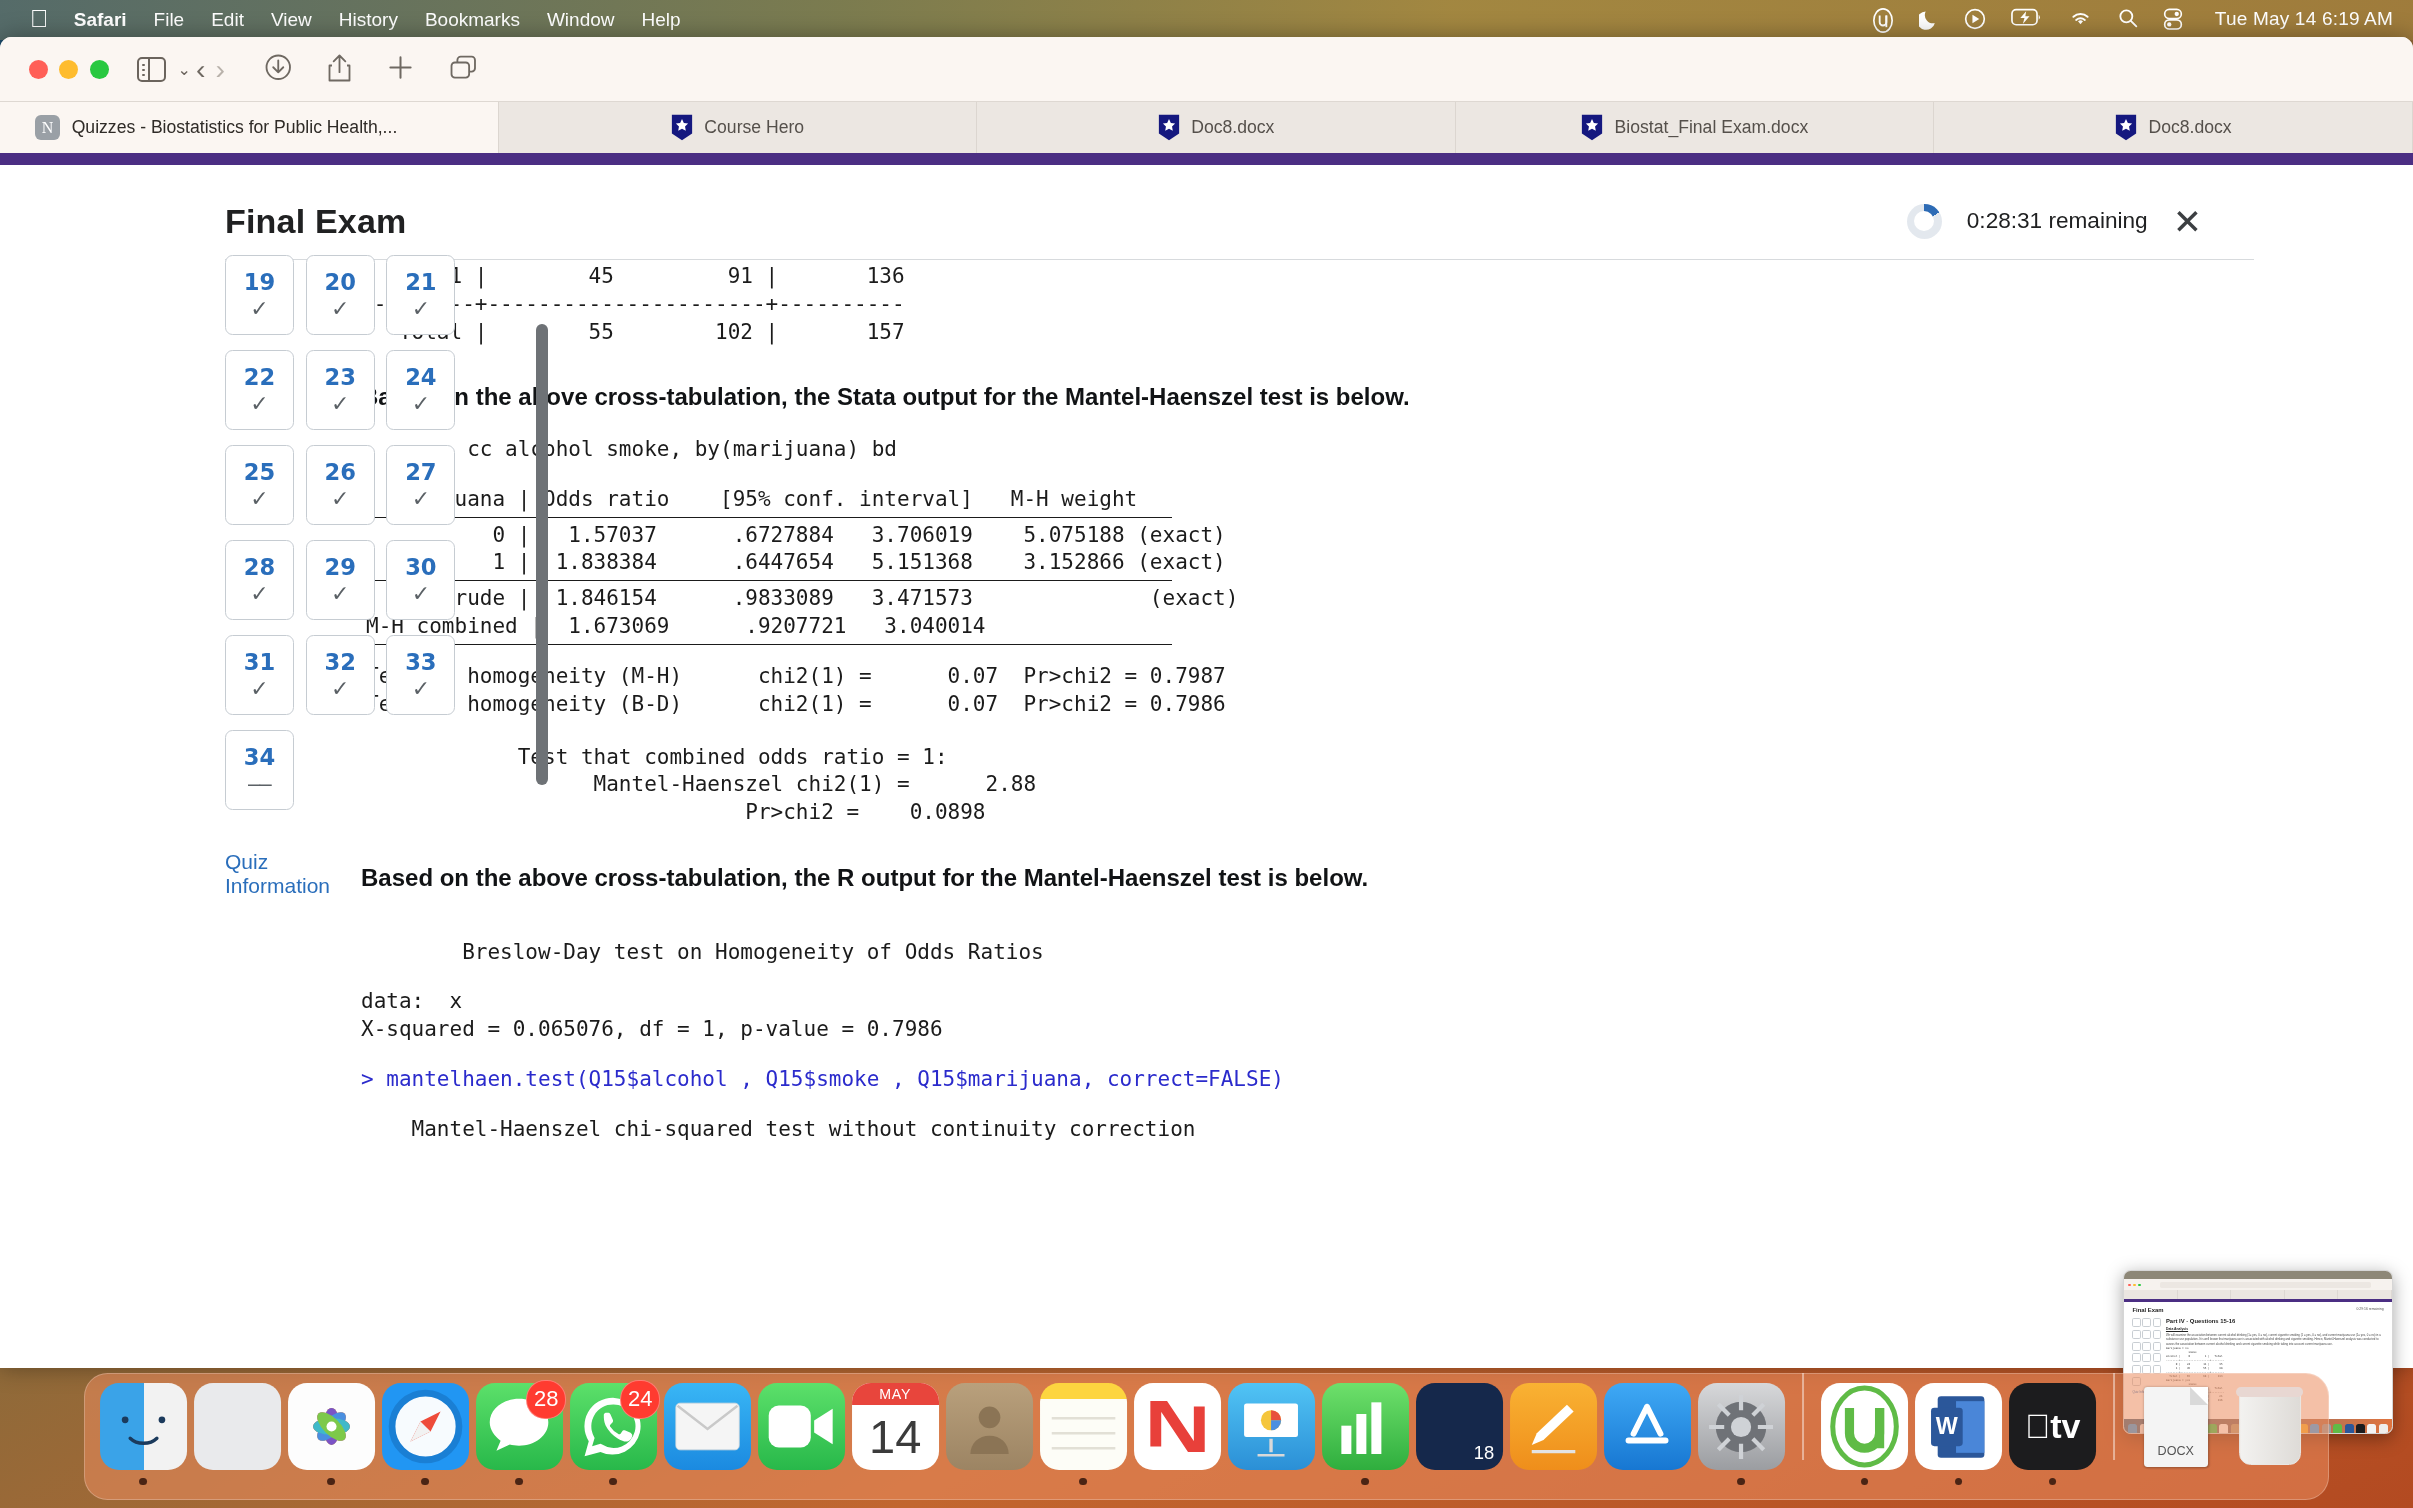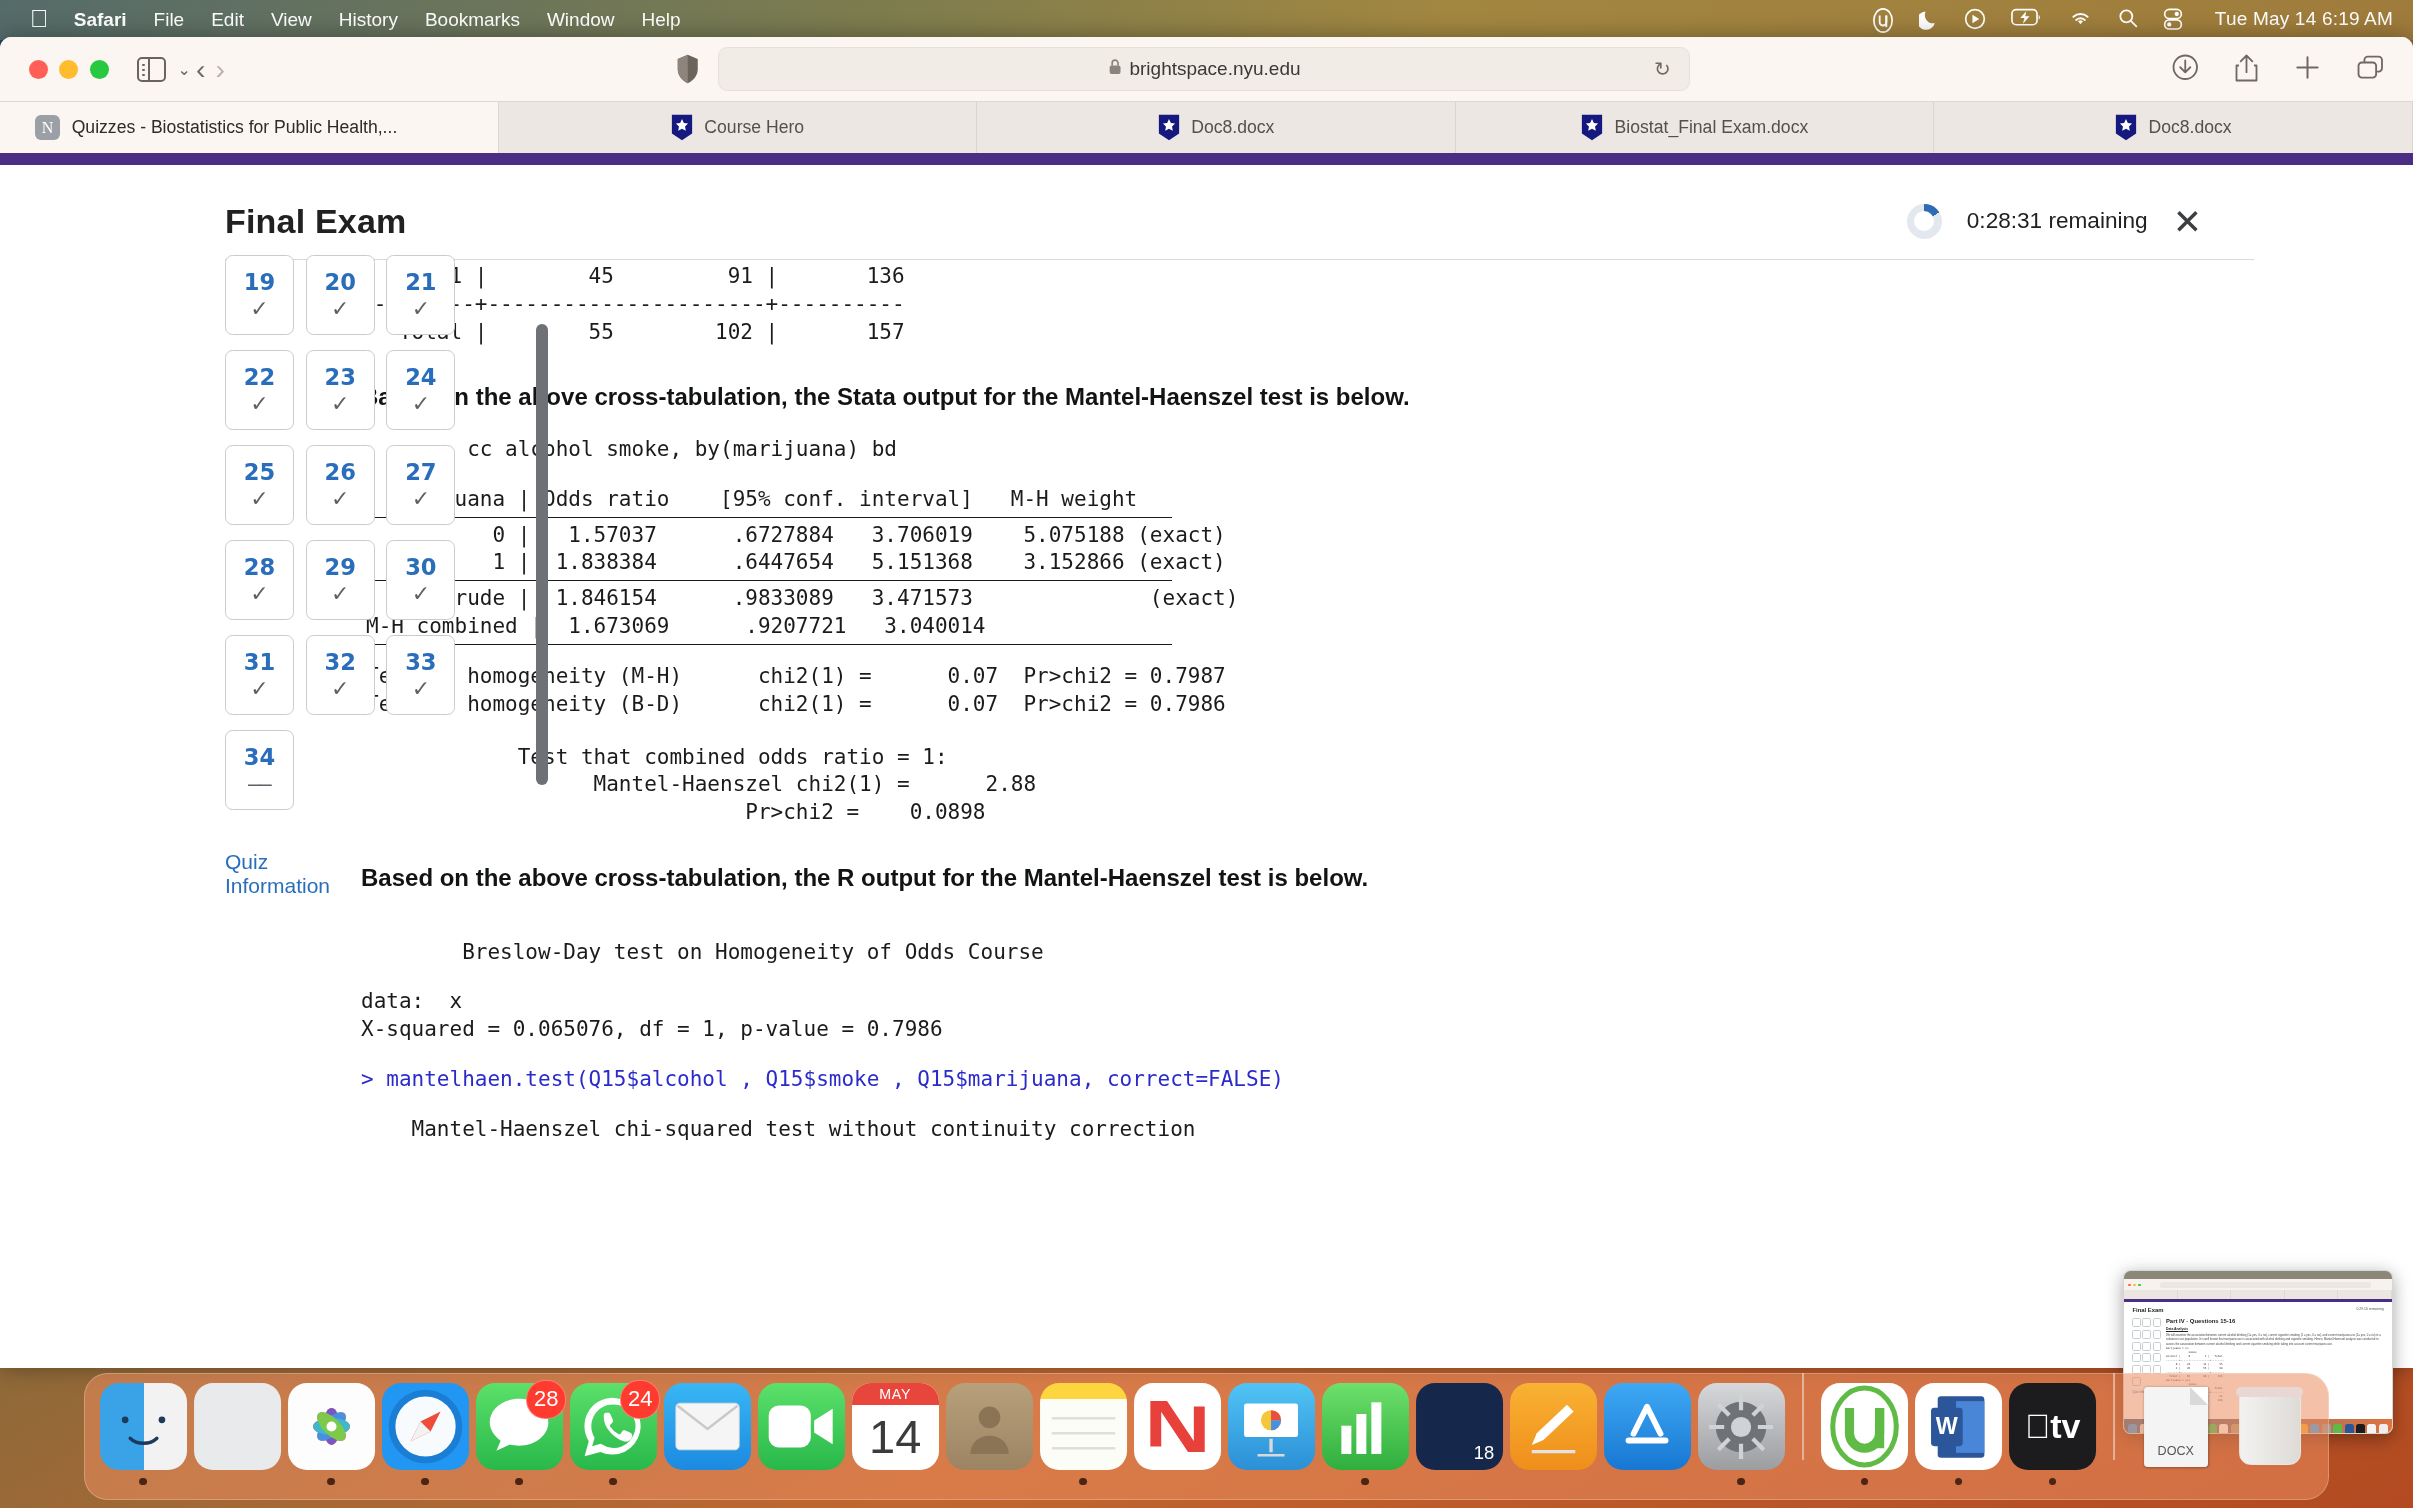--- a/index.html
+++ b/index.html
@@ -285,38 +285,20 @@
     <div class="traffic">
       <span class="tl r"></span>
       <span class="tl y"></span>
       <span class="tl g"></span>
     </div>
     <span class="sidebar-btn"></span>
     <span class="chev-sm">⌄</span>
     <span class="navarrow">‹</span>
     <span class="navarrow dim">›</span>
 
-    <div id="addressbar-wrap">
-      <span class="shield">
-        <svg width="23.5" height="30" viewBox="0 0 28 36">
-            <path d="M14 1l12 5v12c0 9-6 14-12 17C8 32 2 27 2 18V6z" fill="#6b645d"></path>
-            <path d="M14 1v34C8 32 2 27 2 18V6z" fill="#8d857d"></path>
-          </svg>
-      </span>
-      <div id="addressbar">
-        <span class="lock">
-          <svg width="14.2" height="17.6" viewBox="0 0 17 21">
-              <rect x="2" y="9" width="13" height="10" rx="2.2" fill="#8b847d"></rect>
-              <path d="M5 9V6a3.5 3.5 0 0 1 7 0v3" fill="none" stroke="#8b847d" stroke-width="2"></path>
-            </svg>
-        </span>
-        <span class="url">brightspace.nyu.edu</span>
-        <span class="reload">↻</span>
-      </div>
-    </div>
 
     <div class="tb-right">
       <span>
         <svg width="28.5" height="28.5" viewBox="0 0 34 34">
             <circle cx="17" cy="17" r="14" fill="none" stroke="#6f6962" stroke-width="2.2"></circle>
             <path d="M17 9v14M11 17l6 6 6-6" fill="none" stroke="#6f6962" stroke-width="2.2" stroke-linecap="round" stroke-linejoin="round"></path>
           </svg>
       </span>
       <span>
         <svg width="25" height="30" viewBox="0 0 30 36">
@@ -495,21 +477,21 @@
           <div style="height:25px"></div>
           <div class="mono">            Test that combined odds ratio = 1:</div>
           <div class="mono">                  Mantel-Haenszel chi2(1) =      2.88</div>
           <div class="mono">                              Pr&gt;chi2 =    0.0898</div>
         </div>
 
         <div class="q-stmt">Based on the above cross-tabulation, the R output for the Mantel-Haenszel test is below.</div>
 
         <div class="r-block">
           <div style="height:22px"></div>
-          <div class="mono">        Breslow-Day test on Homogeneity of Odds Course</div>
+          <div class="mono">        Breslow-Day test on Homogeneity of Odds Ratios</div>
           <div style="height:22px"></div>
           <div class="mono">data:  x</div>
           <div class="mono">X-squared = 0.065076, df = 1, p-value = 0.7986</div>
           <div style="height:22px"></div>
           <div class="mono blue">&gt; mantelhaen.test(Q15$alcohol , Q15$smoke , Q15$marijuana, correct=FALSE)</div>
           <div style="height:22px"></div>
           <div class="mono">    Mantel-Haenszel chi-squared test without continuity correction</div>
         </div>
       </div>
     </div>

